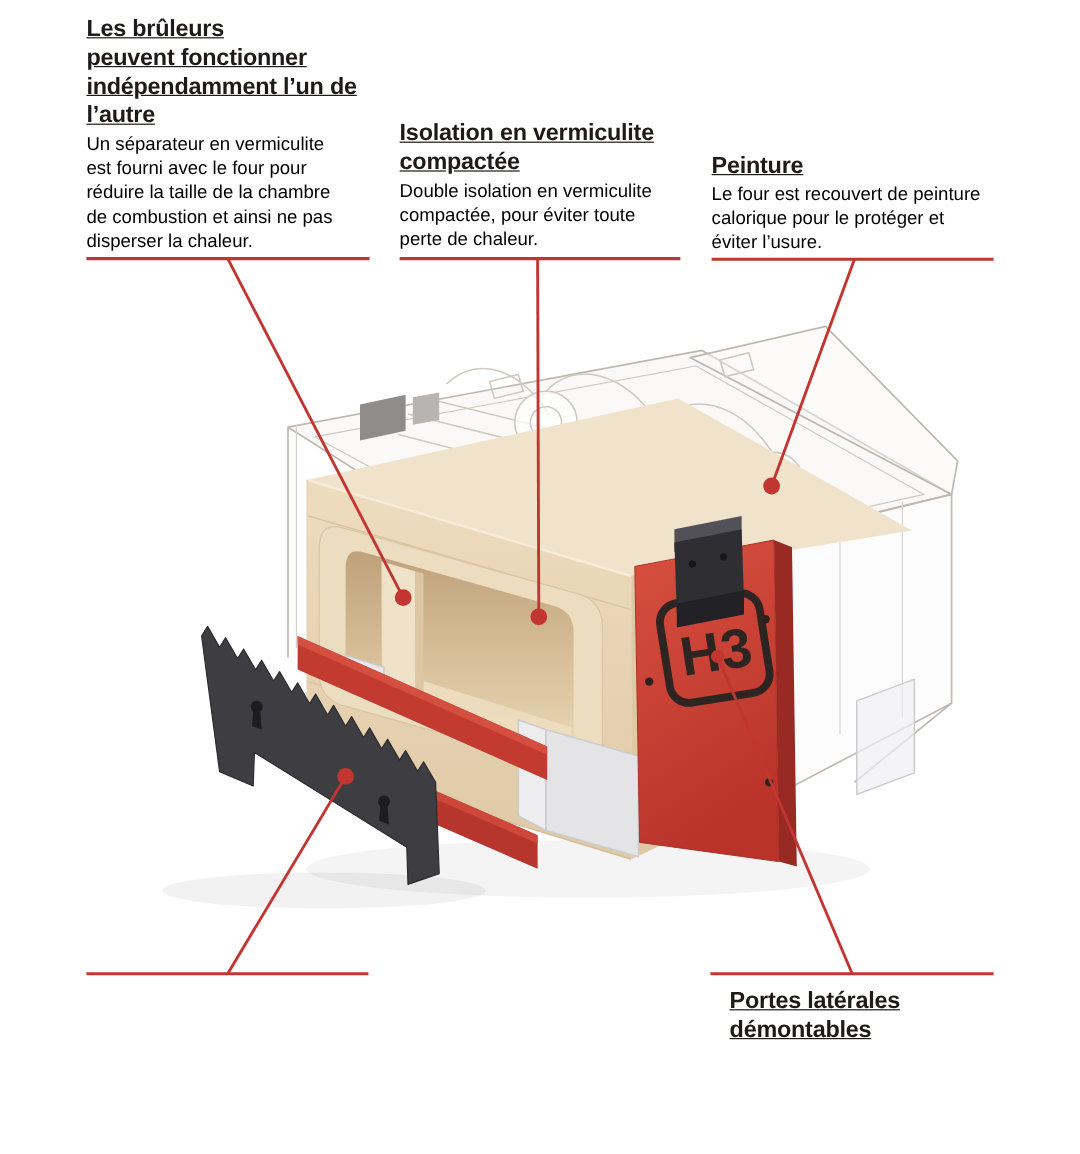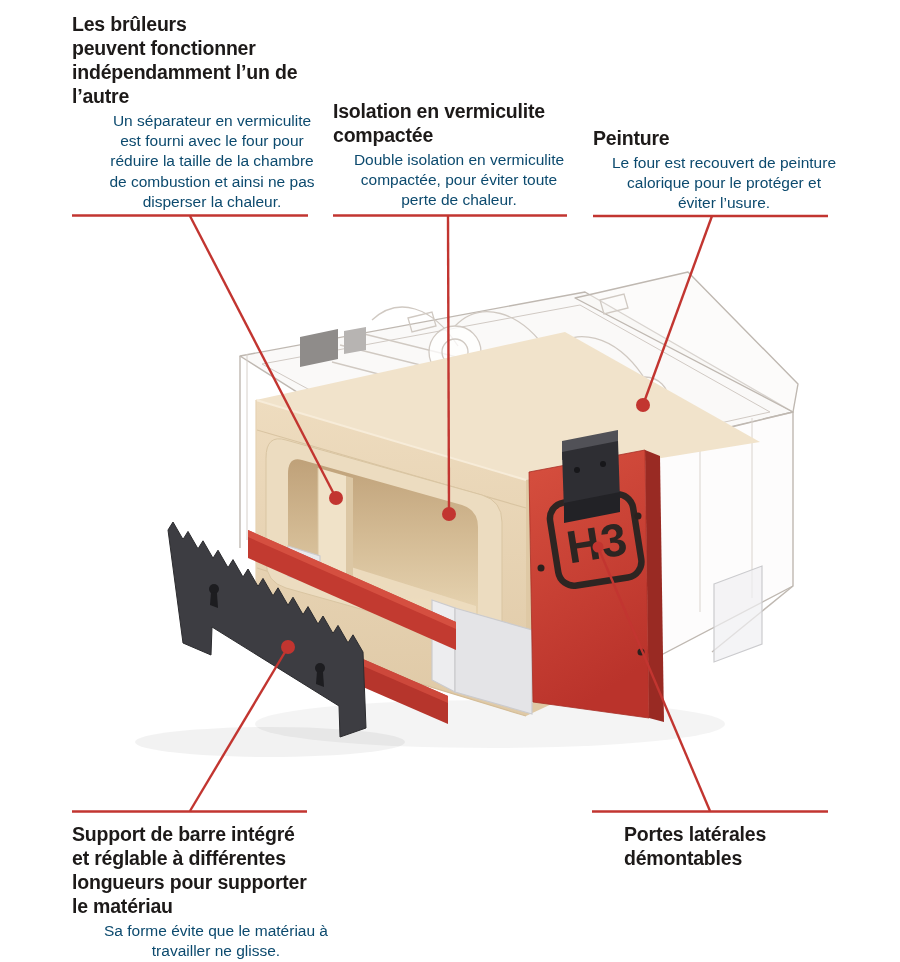--- a/index.html
+++ b/index.html
@@ -4,30 +4,30 @@
 <style>
   html,body{margin:0;padding:0;background:#ffffff;}
   #stage{
     position:relative;width:900px;height:962px;background:#ffffff;overflow:hidden;
     font-family:"Liberation Sans", sans-serif;color:#211d1c;
   }
   #art{position:absolute;left:0;top:0;}
   .callout{position:absolute;}
   .callout h2{
     margin:0 0 3px 0;font-size:19.5px;line-height:24px;font-weight:700;
-    letter-spacing:-0.2px;white-space:pre-line;color:#1d1a19;
+    letter-spacing:-0.2px;white-space:pre-line;color:#1d1a19;text-decoration:underline;
   }
   .callout p{
-    margin:0;font-size:15.5px;line-height:20.2px;white-space:pre-line;color:#0c4a6e;text-align:center;
+    margin:0;font-size:15.5px;line-height:20.2px;white-space:pre-line;color:#000000;
   }
   #co-burners{left:72px;top:12px;width:280px;}
   #co-insulation{left:333px;top:99px;width:252px;}
   #co-paint{left:593px;top:126px;width:262px;}
   #co-bar{left:72px;top:822px;width:288px;}
-  #co-doors{left:624px;top:822px;width:266px;}
+  #co-doors{left:608px;top:822px;width:266px;}
 </style>
 </head>
 <body>
 
 <div id="stage">
 
   <svg id="art" width="900" height="962" viewBox="0 0 900 962">
     <defs>
       <linearGradient id="faceGrad" x1="0" y1="0" x2="0" y2="1">
         <stop offset="0" stop-color="#eedcbf"></stop>
@@ -195,27 +195,19 @@
   </div>
 
   <div class="callout" id="co-insulation">
     <h2>Isolation en vermiculite
 compactée</h2>
     <p>Double isolation en vermiculite
 compactée, pour éviter toute
 perte de chaleur.</p>
   </div>
 
-  <div class="callout" id="co-bar">
-    <h2>Support de barre intégré
-et réglable à différentes
-longueurs pour supporter
-le matériau</h2>
-    <p>Sa forme évite que le matériau à
-travailler ne glisse.</p>
-  </div>
 
   <div class="callout" id="co-doors">
     <h2>Portes latérales
 démontables</h2>
   </div>
 
 </div>
 
 </body></html>

